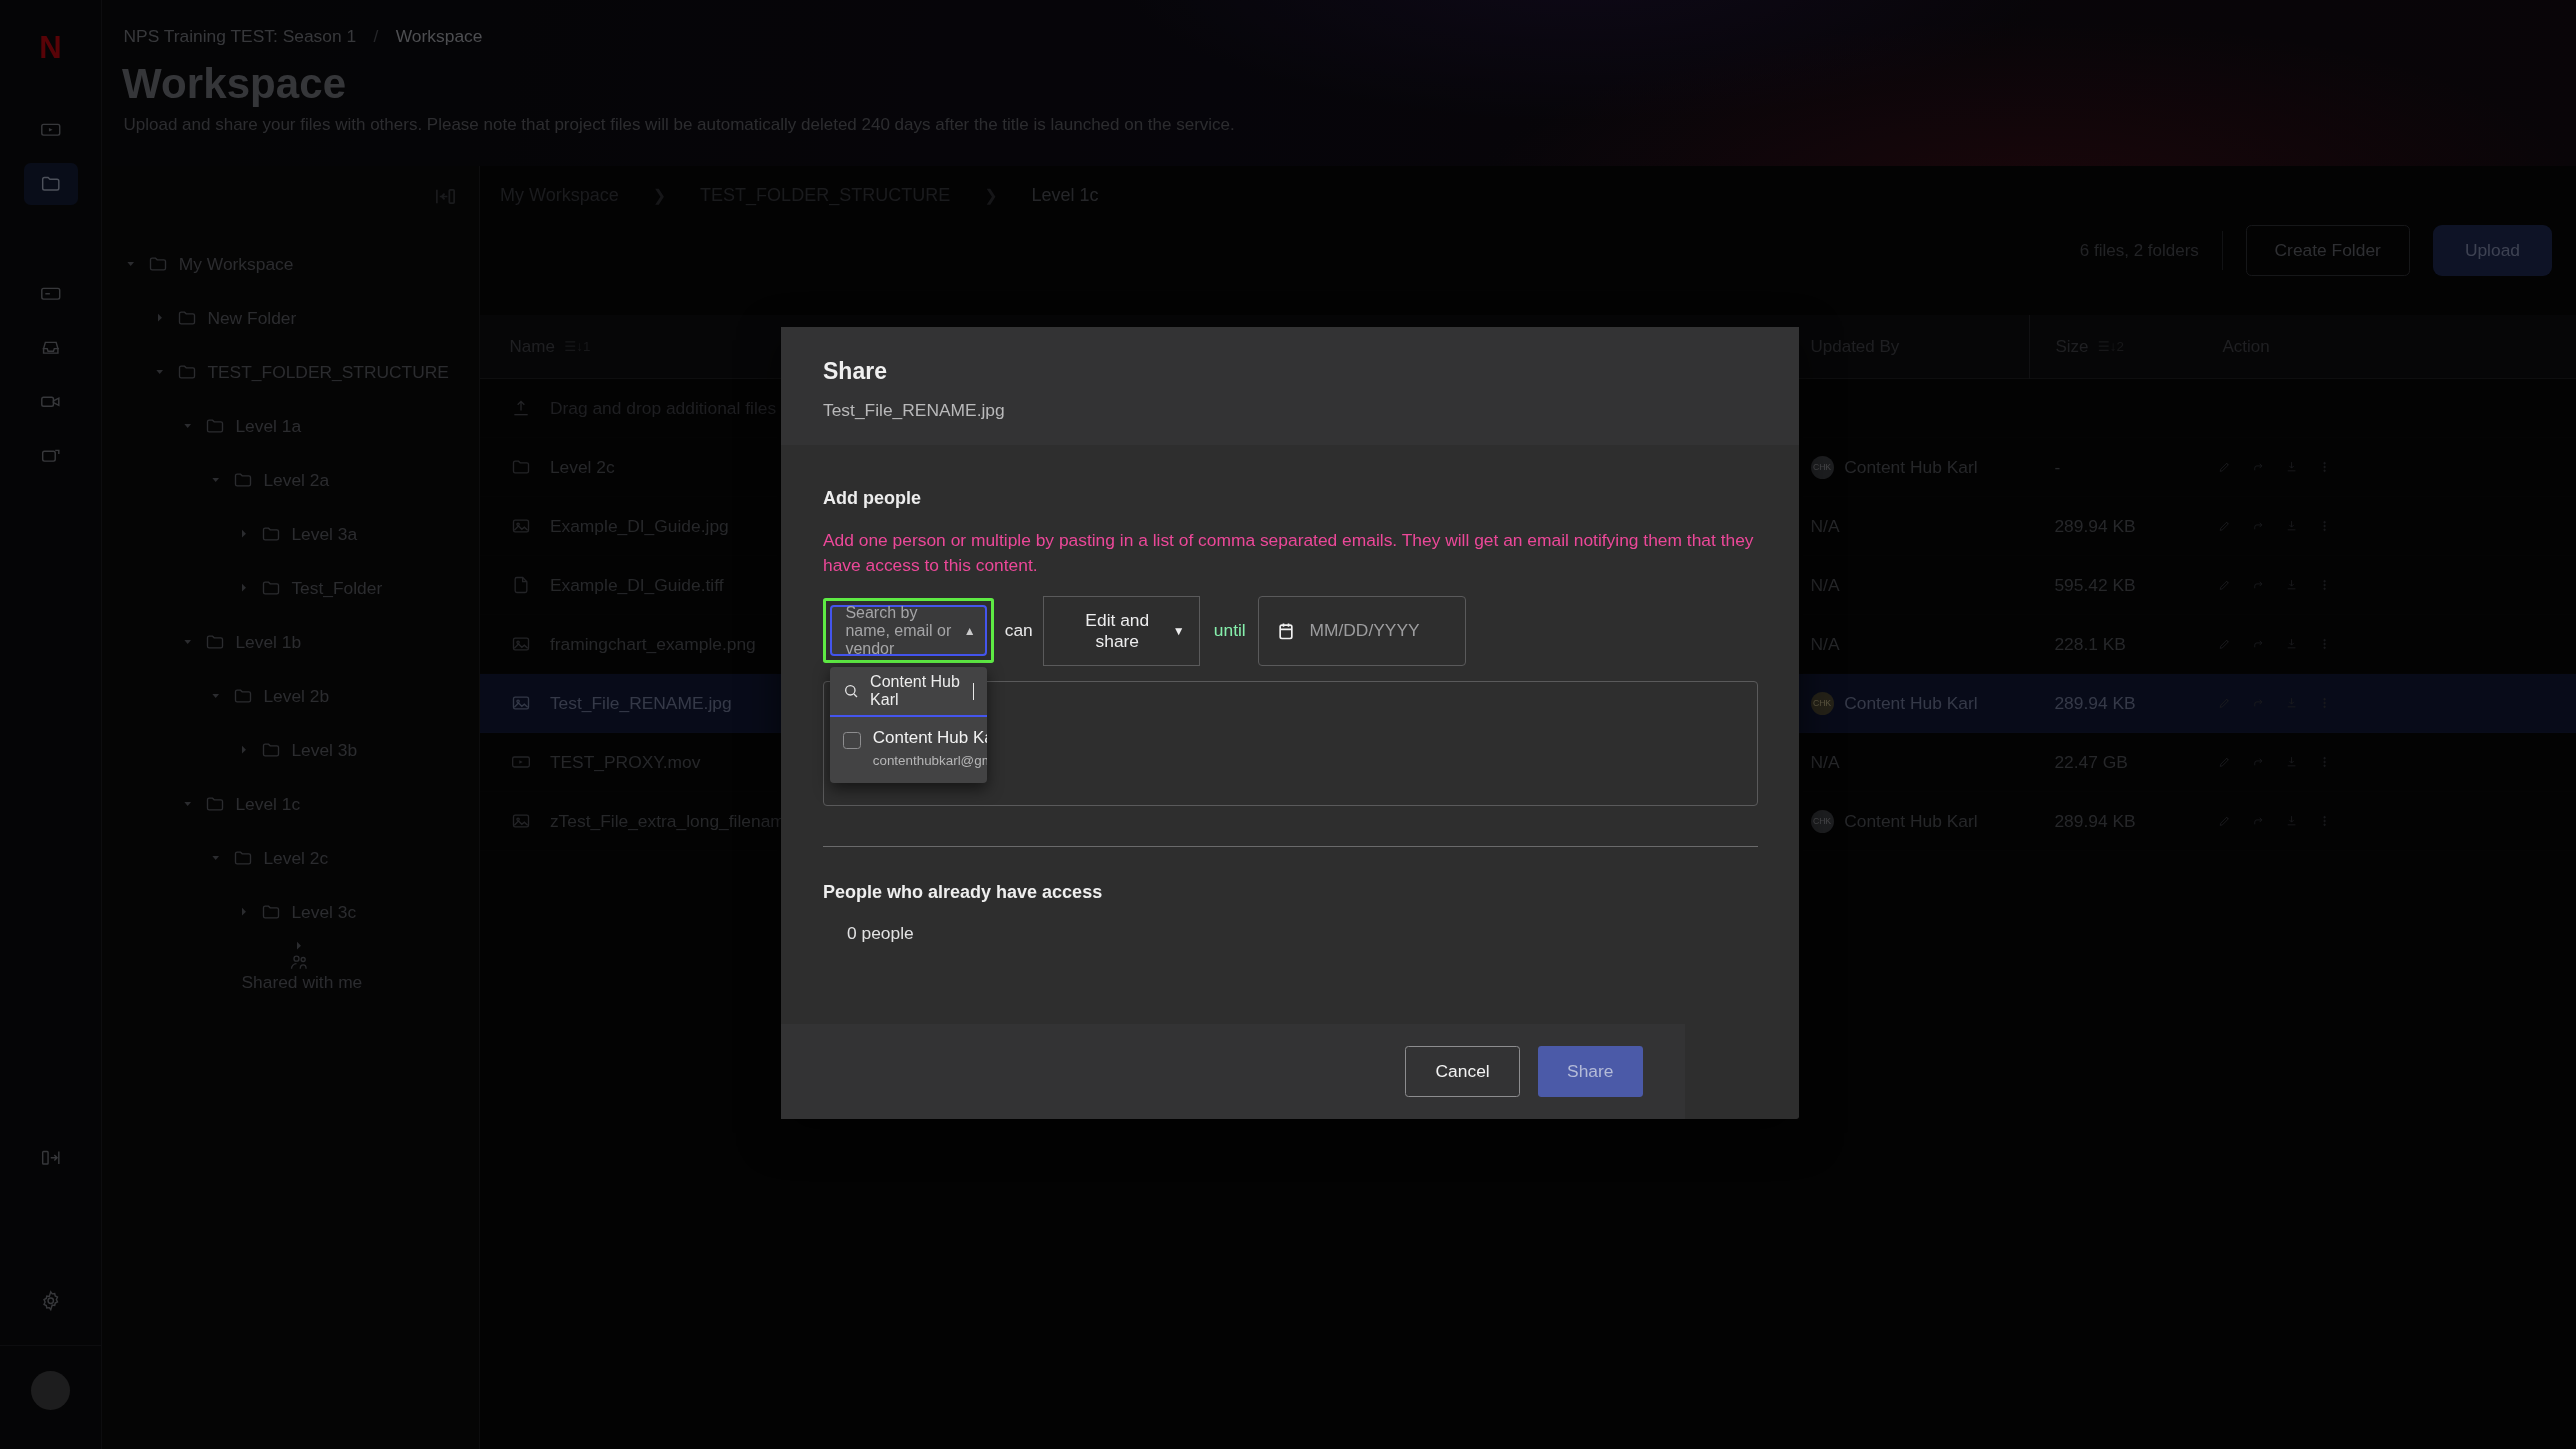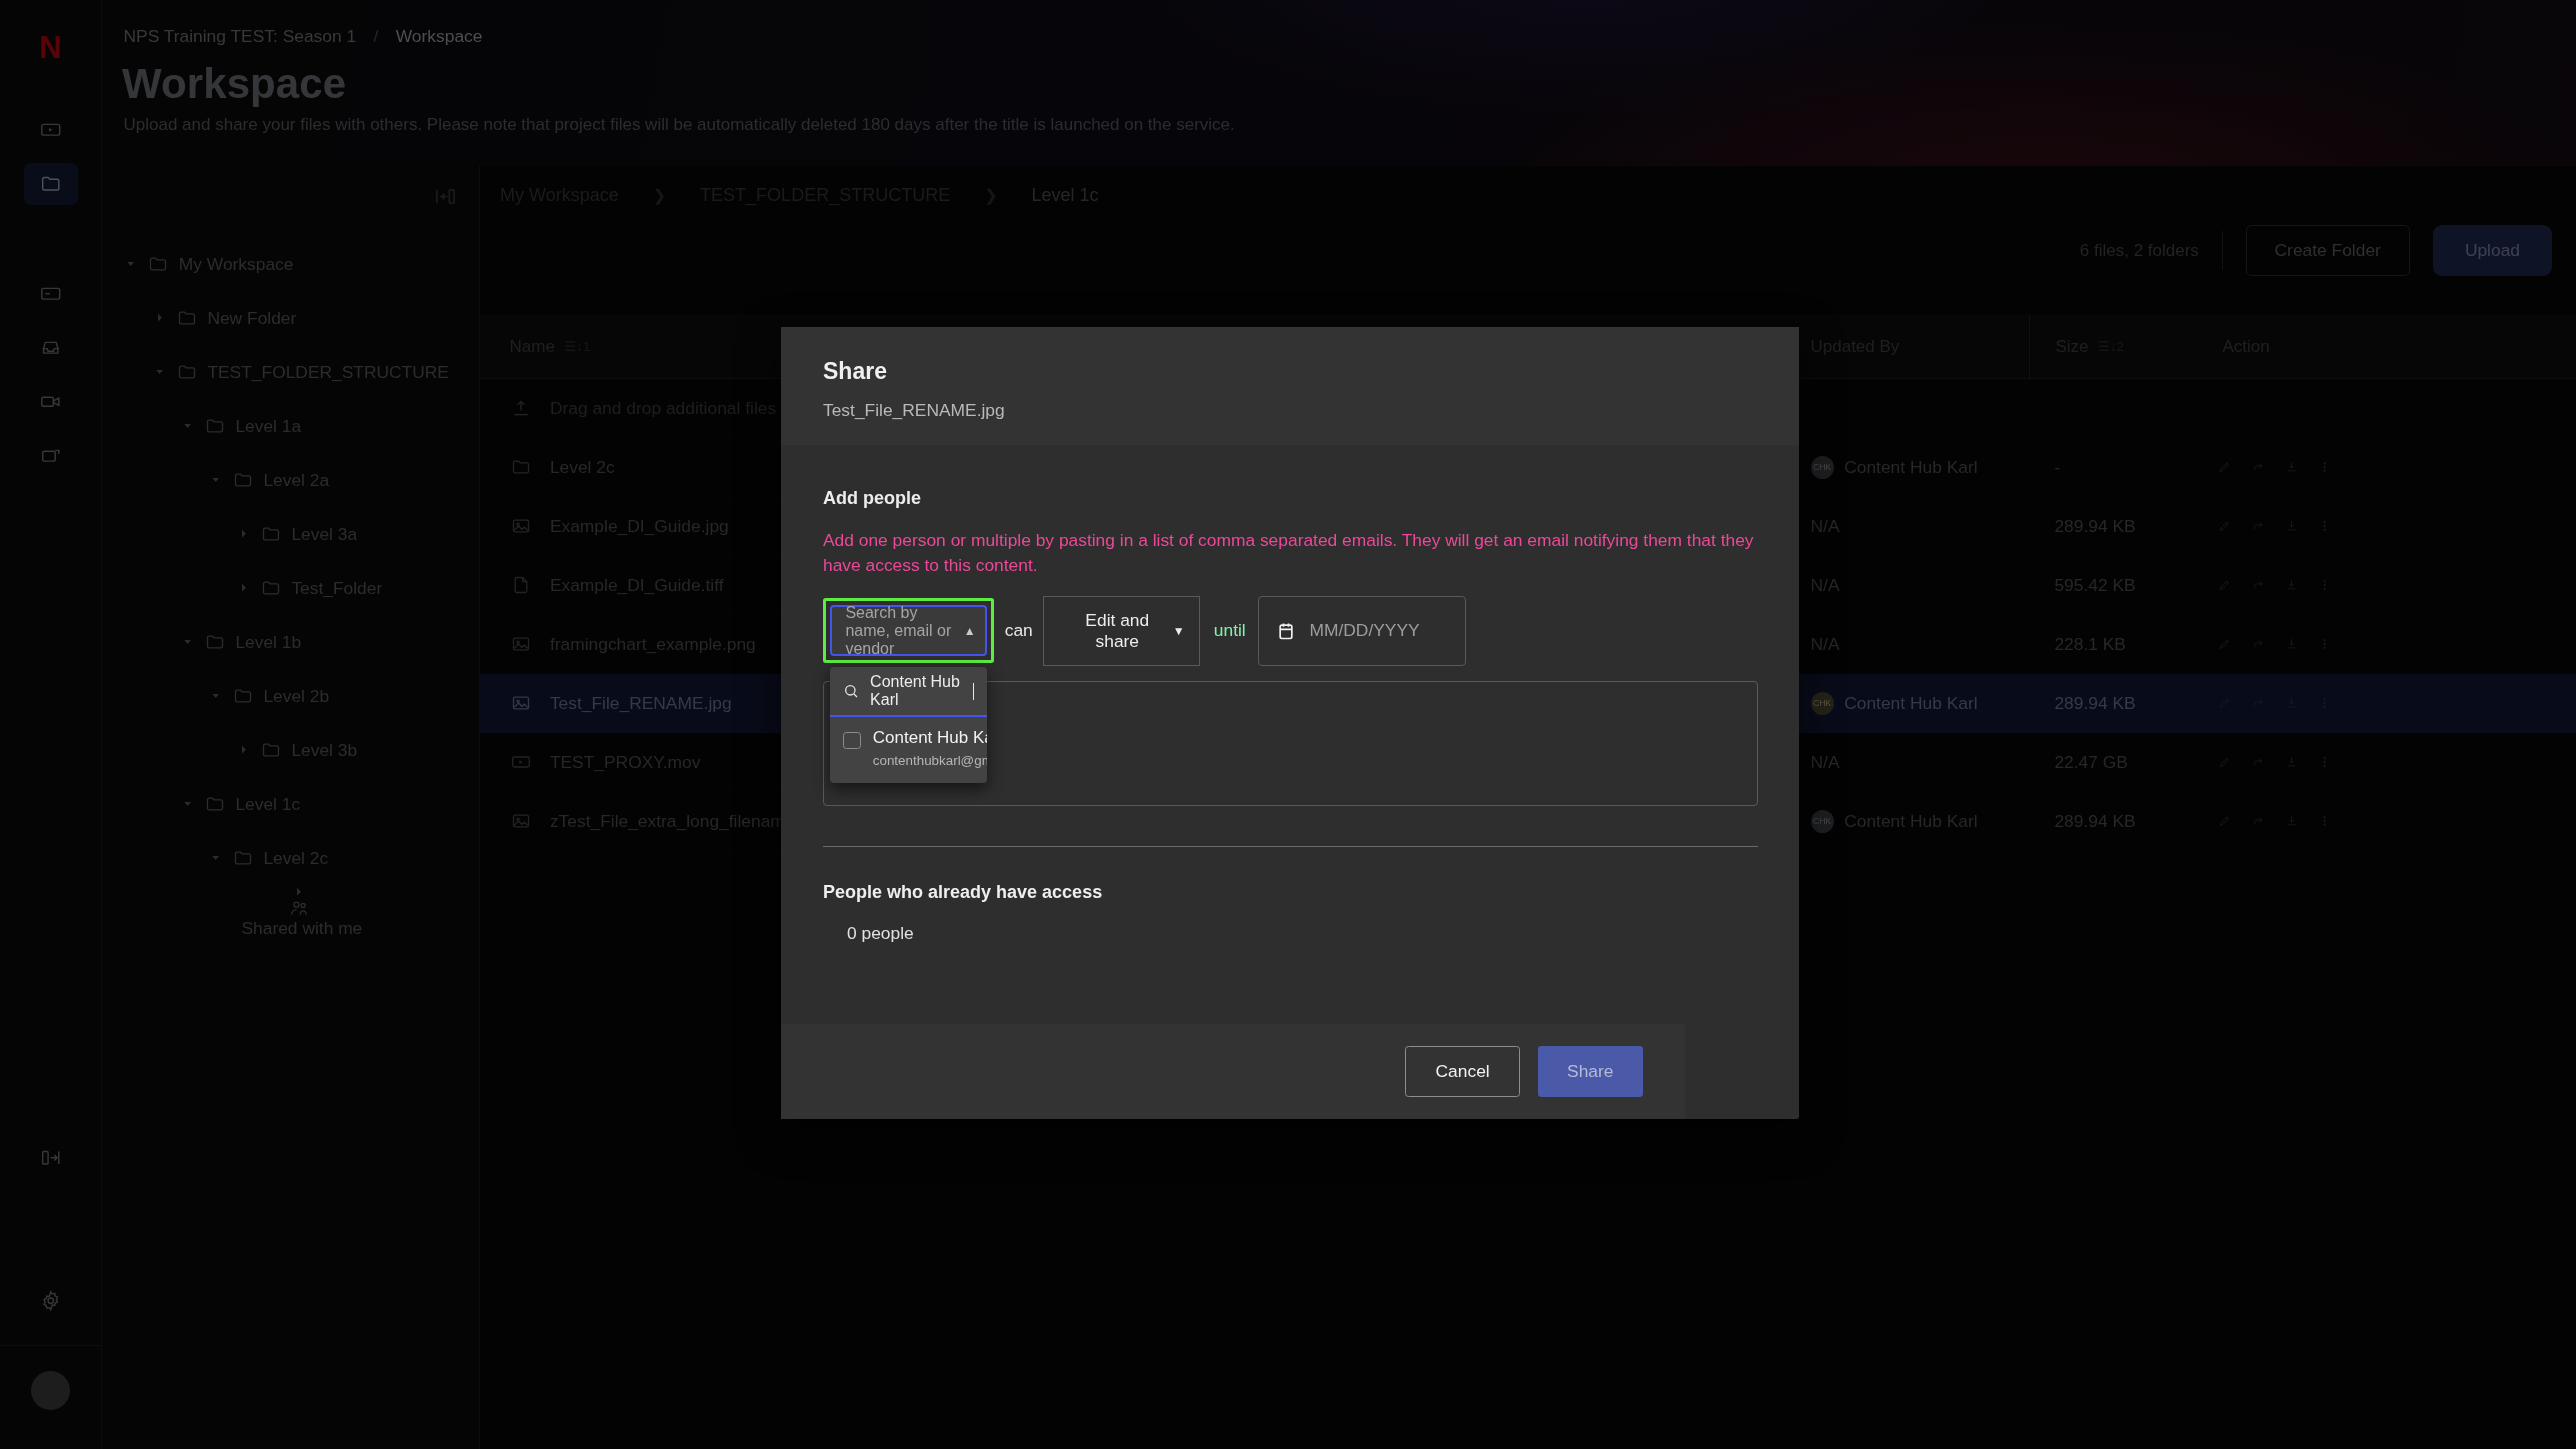--- a/index.html
+++ b/index.html
@@ -314,21 +314,21 @@
     </div>
   </div>
 
   <div class="topbar">
     <div class="breadcrumb-top">
       <span>NPS Training TEST: Season 1</span>
       <span class="crumb-sep">/</span>
       <span class="crumb-cur">Workspace</span>
     </div>
     <div class="page-title">Workspace</div>
-    <div class="page-sub">Upload and share your files with others. Please note that project files will be automatically deleted 180 days after the title is launched on the service.</div>
+    <div class="page-sub">Upload and share your files with others. Please note that project files will be automatically deleted 240 days after the title is launched on the service.</div>
   </div>
 
   <div class="side">
     <div class="side-collapse">
       <svg viewBox="0 0 24 24" fill="none" stroke="currentColor" stroke-width="1.8">
           <path d="M3 5v14"></path>
           <path d="M6 12h8M11 9l-3 3 3 3"></path>
           <rect x="16" y="5" width="5" height="14" rx="1"></rect>
         </svg>
     </div>
@@ -481,20 +481,33 @@
             <svg viewBox="0 0 24 24" fill="currentColor">
               <path d="M6 9l6 7 6-7z"></path>
             </svg>
           </span>
           <span class="ticon">
             <svg viewBox="0 0 24 24" fill="none" stroke="currentColor" stroke-width="1.6">
               <path d="M3 7a2 2 0 0 1 2-2h4l2 2h8a2 2 0 0 1 2 2v8a2 2 0 0 1-2 2H5a2 2 0 0 1-2-2z"></path>
             </svg>
           </span>
           <span class="tlabel">Level 2c</span>
+        </div>
+        <div class="tree-row" style="padding-left: 130px;">
+          <span class="tw">
+            <svg viewBox="0 0 24 24" fill="currentColor">
+              <path d="M9 5l7 7-7 7z"></path>
+            </svg>
+          </span>
+          <span class="ticon">
+            <svg viewBox="0 0 24 24" fill="none" stroke="currentColor" stroke-width="1.6">
+              <path d="M3 7a2 2 0 0 1 2-2h4l2 2h8a2 2 0 0 1 2 2v8a2 2 0 0 1-2 2H5a2 2 0 0 1-2-2z"></path>
+            </svg>
+          </span>
+          <span class="tlabel">Level 3c</span>
         </div>
         <div class="tree-row" style="padding-left: 17.4px; flex-direction: column;">
           <span class="tw">
             <svg viewBox="0 0 24 24" fill="currentColor">
               <path d="M9 5l7 7-7 7z"></path>
             </svg>
           </span>
           <span class="ticon">
             <svg viewBox="0 0 24 24" fill="none" stroke="currentColor" stroke-width="1.6">
               <circle cx="9" cy="8" r="3"></circle>

